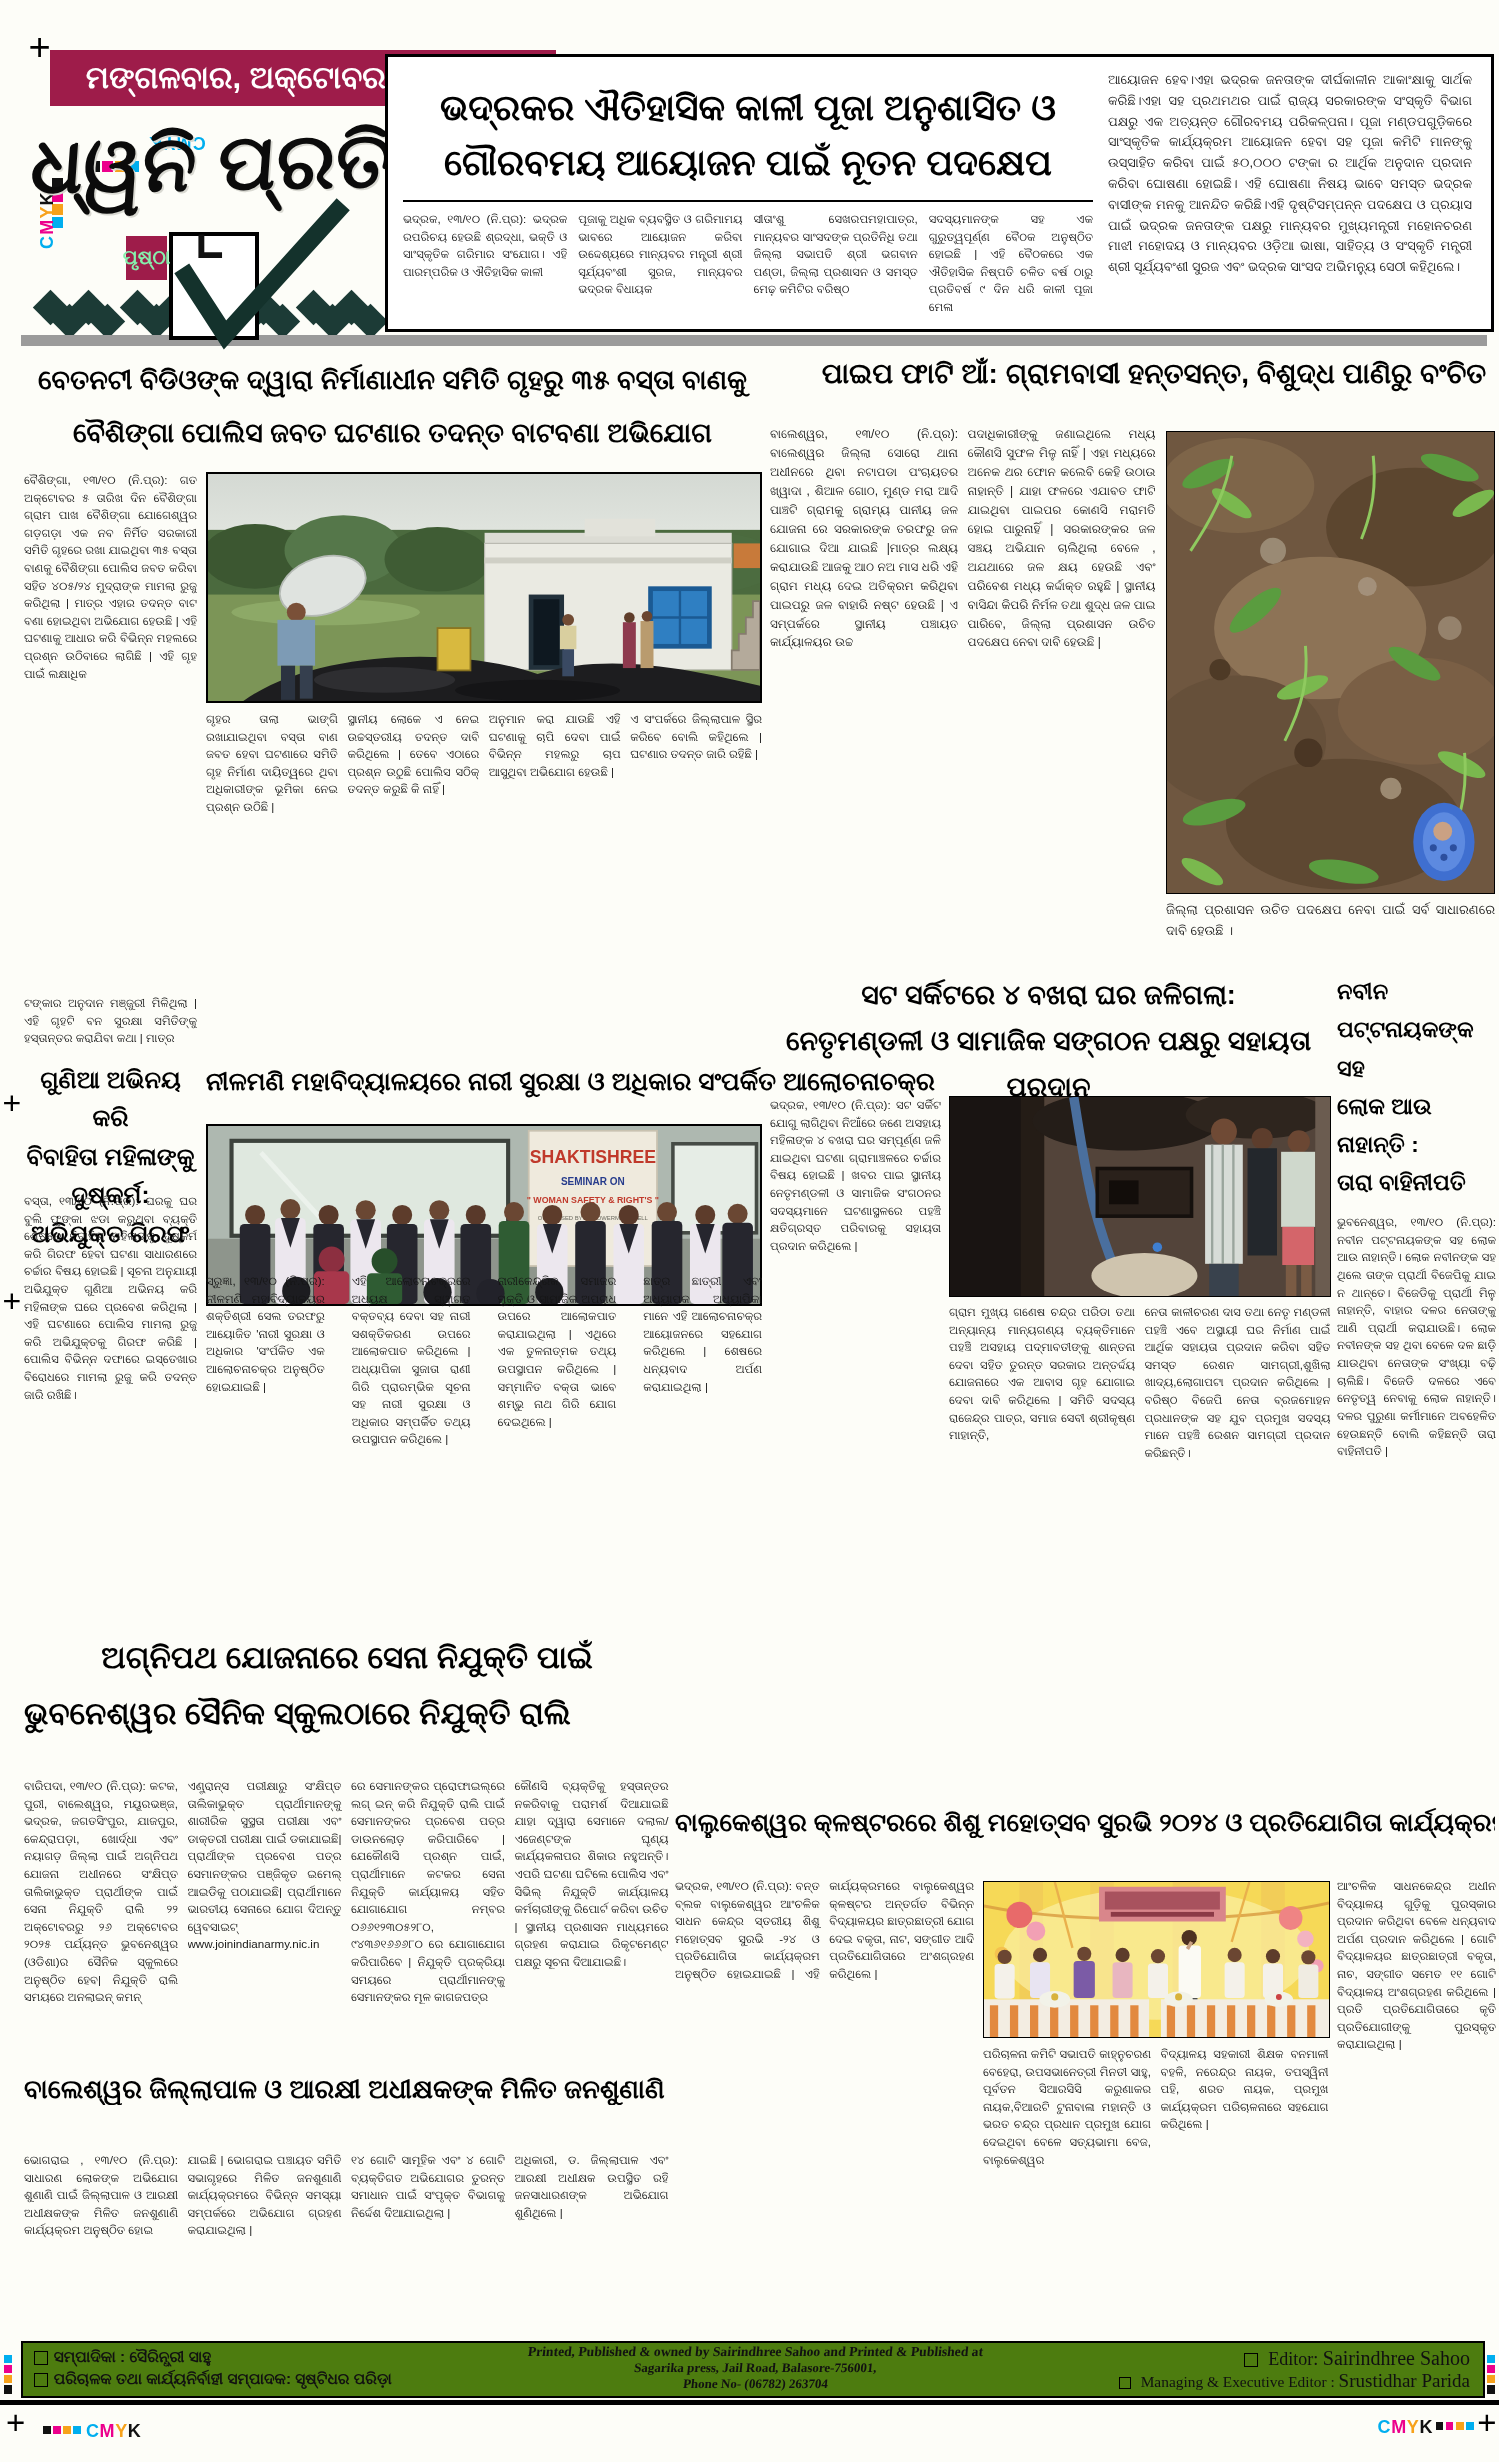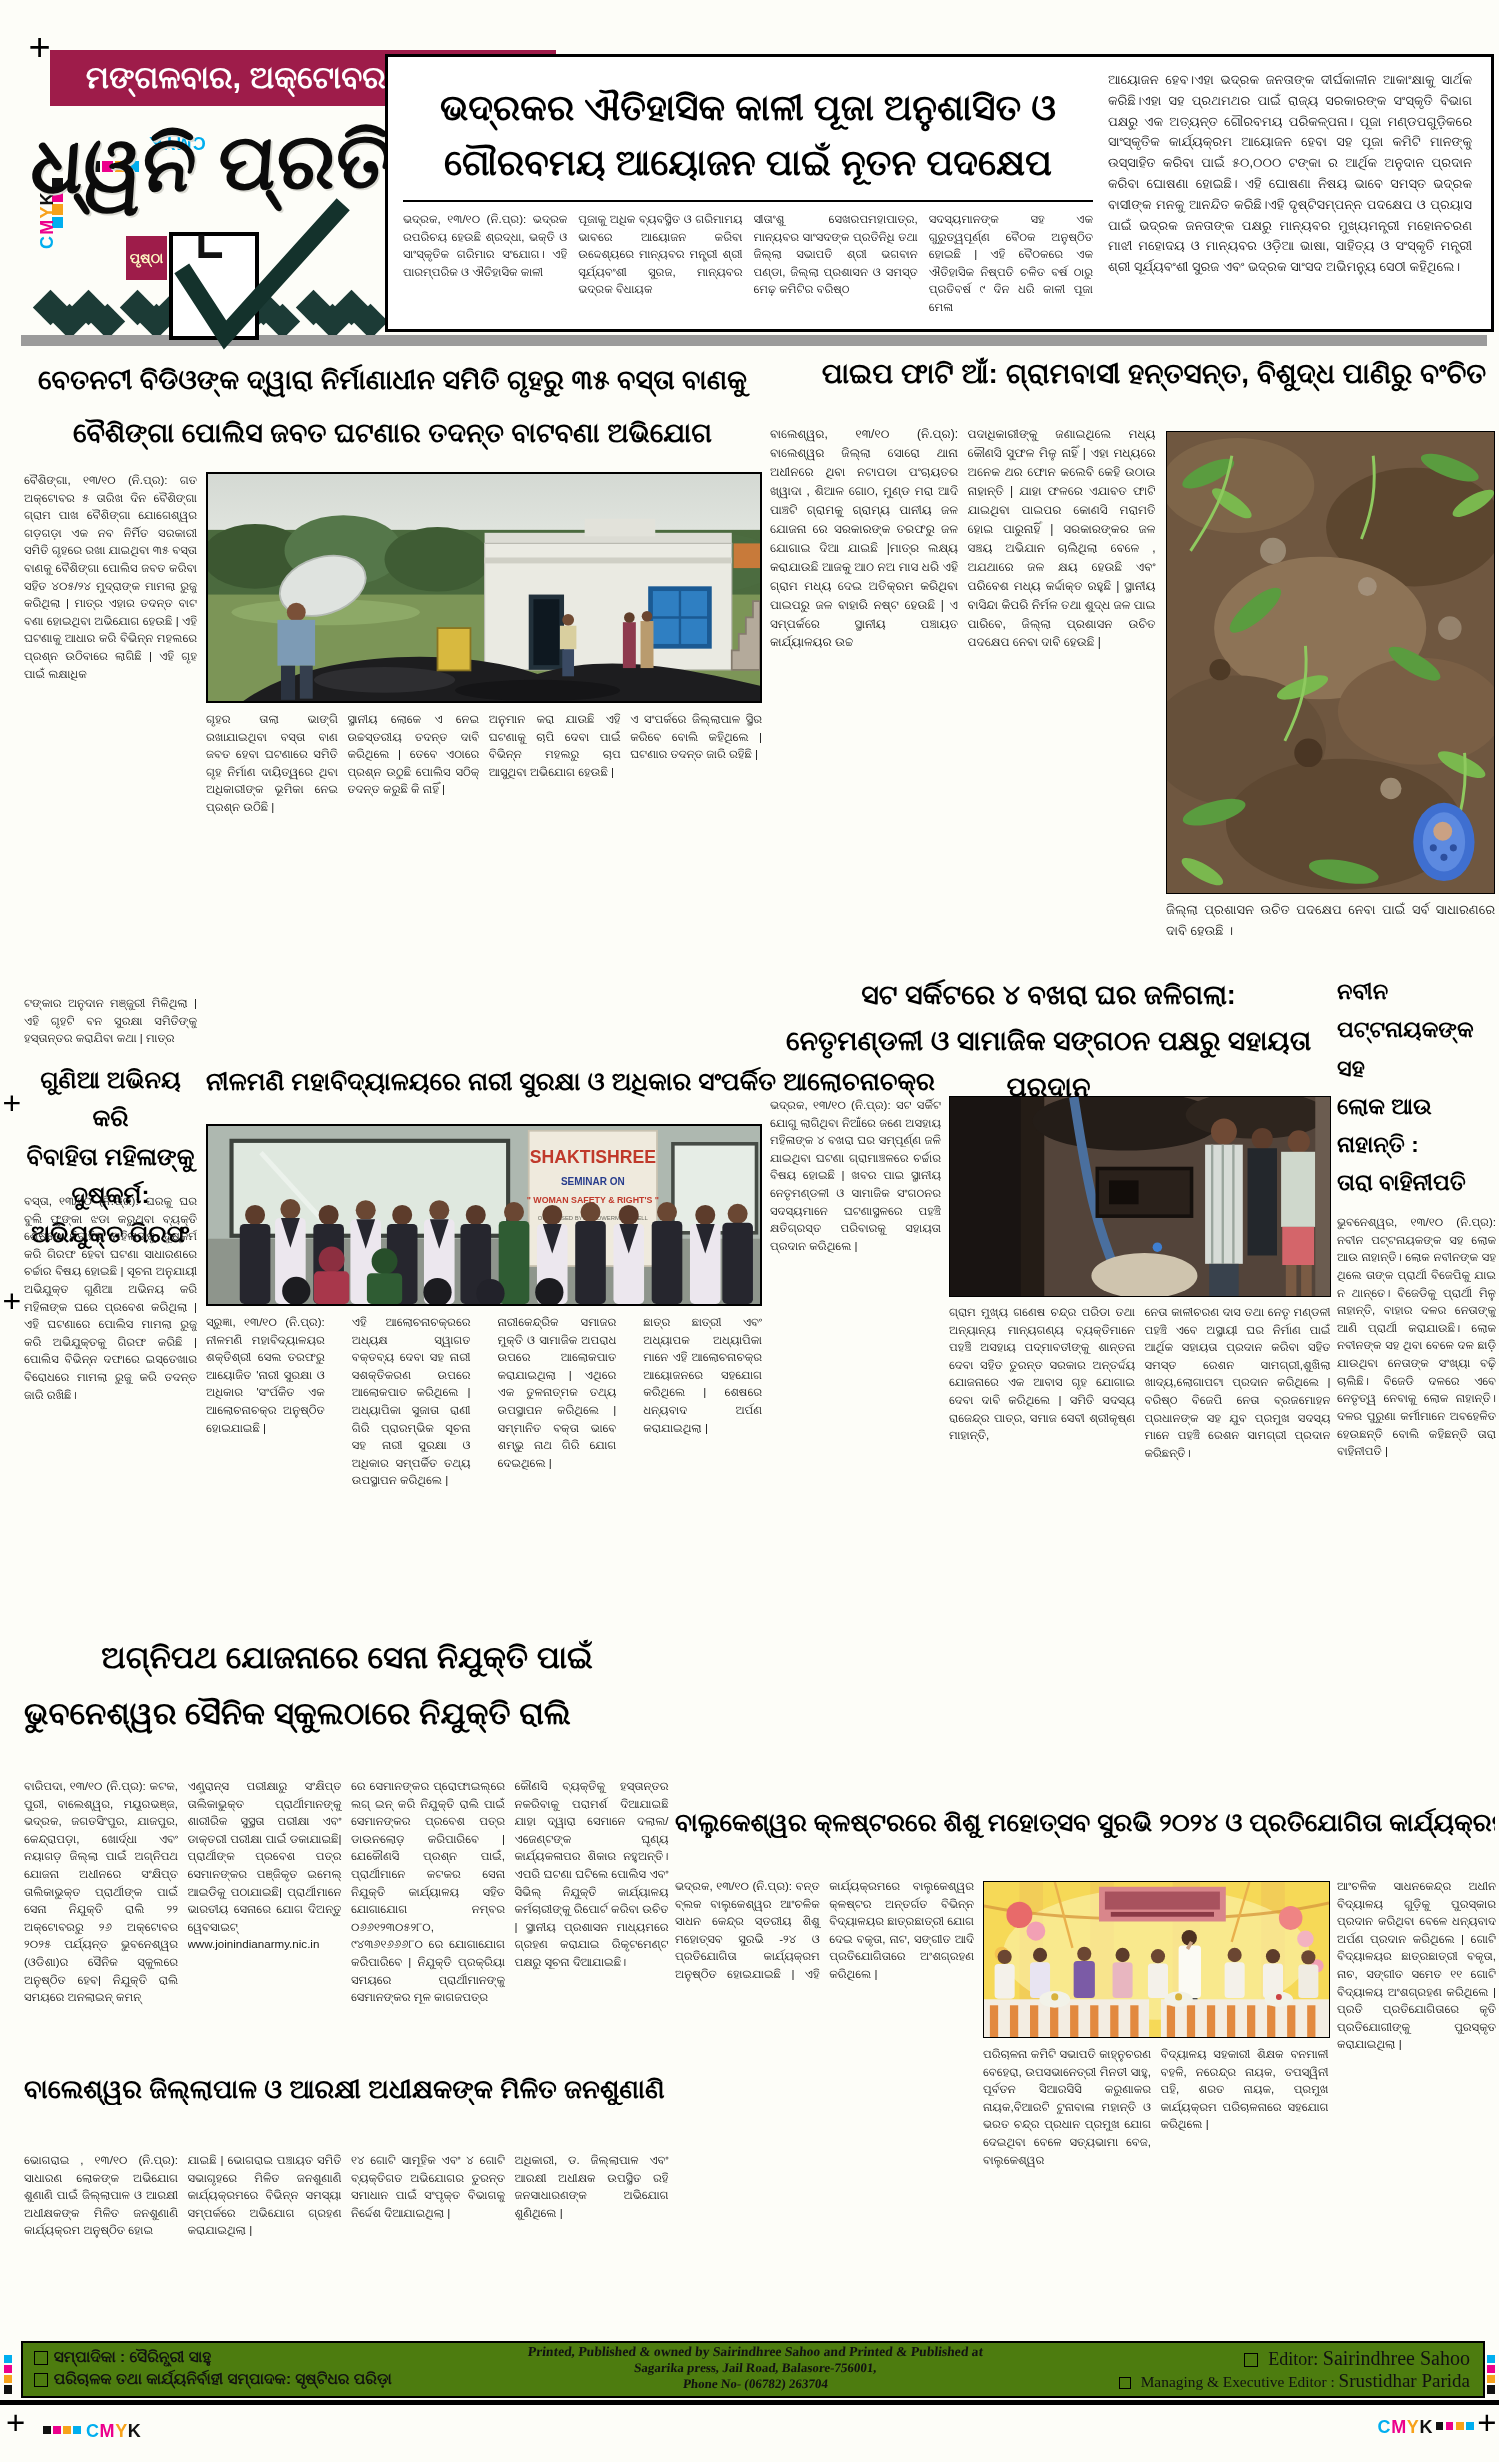--- a/index.html
+++ b/index.html
@@ -50,21 +50,21 @@
 
   <div class="abs maroon" style="left:50px;top:50px;width:506px;height:56px;display:flex;align-items:center;justify-content:center;">
     <span style="color:#fff;font-size:31px;font-weight:800;">ମଙ୍ଗଳବାର, ଅକ୍ଟୋବର ୧୪, ୨୦୨୫</span>
   </div>
 
   <div class="abs" style="left:31px;top:118px;width:355px;height:178px;">
     <div style="font-size:78px;font-weight:900;color:#0b0b0b;transform:skewX(-5deg) rotate(-1deg);white-space:nowrap;text-shadow:1.8px 1.8px 0 #d9d9d2;">ଧ୍ୱନି ପ୍ରତିଧ୍ୱନି</div>
   </div>
 
   <div class="abs maroon" style="left:126px;top:236px;width:41px;height:44px;display:flex;align-items:center;justify-content:center;z-index:3;">
-    <span style="color:#fef9c3;font-size:14px;font-weight:700;">ପୃଷ୍ଠା</span>
+    <span style="color:#86efac;font-size:20px;font-weight:700;font-family:Liberation Mono, monospace;">ପୃଷ୍ଠା</span>
   </div>
   <div class="abs" style="left:169px;top:232px;width:82px;height:100px;border:4.1px solid #000;background:#fff;z-index:2;"></div>
   <svg class="abs" style="left:160px;top:178px;z-index:4;" width="195" height="172" viewBox="0 0 330 290">
     <polyline points="45,165 110,265 300,55" fill="none" stroke="#14322c" stroke-width="30" stroke-linecap="square"></polyline>
     <polyline points="70,95 70,130 105,130" fill="none" stroke="#111" stroke-width="10"></polyline>
   </svg>
 
   <div class="abs" style="left:33px;top:294px;width:355px;height:46px;">
     <div class="diamond" style="left:4.7px;top:1.2px;"></div>
       <div class="diamond" style="left:24px;top:15.4px;"></div>
@@ -277,21 +277,21 @@
           <rect x="180" y="245" width="60" height="55" rx="8" fill="#a8374b"></rect>
         <circle cx="300" cy="228" r="22" fill="#274e2a"></circle>
           <rect x="270" y="248" width="60" height="52" rx="8" fill="#2f5c33"></rect>
         <circle cx="150" cy="278" r="24" fill="#1c1c20"></circle>
           <circle cx="390" cy="280" r="24" fill="#1c1c20"></circle>
         <circle cx="480" cy="282" r="24" fill="#22222a"></circle>
           <circle cx="580" cy="280" r="24" fill="#1c1c20"></circle>
       </g>
     </svg>
   </div>
-  <div class="abs cols" style="left:206px;top:1313px;width:556px;height:447px;gap:27px;">
+  <div class="abs cols" style="left:206px;top:1272px;width:556px;height:447px;gap:27px;">
     <div class="body-txt" style="width:132px;height:447px;">ସ୍ରୁଜ୍ଞା, ୧୩/୧୦ (ନି.ପ୍ର): ନୀଳମଣି ମହାବିଦ୍ୟାଳୟର ଶକ୍ତିଶ୍ରୀ ସେଲ ତରଫରୁ ଆୟୋଜିତ 'ନାରୀ ସୁରକ୍ଷା ଓ ଅଧିକାର 'ସଂର୍ପକିତ ଏକ ଆଲୋଚନାଚକ୍ର ଅନୁଷ୍ଠିତ ହୋଇଯାଇଛି |</div>
     <div class="body-txt" style="width:132px;height:447px;">ଏହି ଆଲୋଚନାଚକ୍ରରେ ଅଧ୍ୟକ୍ଷ ସ୍ୱାଗତ ବକ୍ତବ୍ୟ ଦେବା ସହ ନାରୀ ସଶକ୍ତିକରଣ ଉପରେ ଆଲୋକପାତ କରିଥିଲେ | ଅଧ୍ୟାପିକା ସୁଜାତା ରାଣୀ ଗିରି ପ୍ରାରମ୍ଭିକ ସୂଚନା ସହ ନାରୀ ସୁରକ୍ଷା ଓ ଅଧିକାର ସମ୍ପର୍କିତ ତଥ୍ୟ ଉପସ୍ଥାପନ କରିଥିଲେ |</div>
     <div class="body-txt" style="width:132px;height:447px;">ନାରୀକେନ୍ଦ୍ରିକ ସମାଜର ମୁକ୍ତି ଓ ସାମାଜିକ ଅପରାଧ ଉପରେ ଆଲୋକପାତ କରାଯାଇଥିଲା | ଏଥିରେ ଏକ ତୁଳନାତ୍ମକ ତଥ୍ୟ ଉପସ୍ଥାପନ କରିଥିଲେ | ସମ୍ମାନିତ ବକ୍ତା ଭାବେ ଶମ୍ଭୁ ନାଥ ଗିରି ଯୋଗ ଦେଇଥିଲେ |</div>
     <div class="body-txt" style="width:132px;height:447px;">ଛାତ୍ର ଛାତ୍ରୀ ଏବଂ ଅଧ୍ୟାପକ ଅଧ୍ୟାପିକା ମାନେ ଏହି ଆଲୋଚନାଚକ୍ର ଆୟୋଜନରେ ସହଯୋଗ କରିଥିଲେ | ଶେଷରେ ଧନ୍ୟବାଦ ଅର୍ପଣ କରାଯାଇଥିଲା |</div>
   </div>
 
   <div class="abs hl" style="left:770px;top:973px;width:557px;font-size:27px;line-height:1.7;">
     <div>ସଟ ସର୍କିଟରେ ୪ ବଖରା ଘର ଜଳିଗଲା:</div>
     <div>ନେତୃମଣ୍ଡଳୀ ଓ ସାମାଜିକ ସଙ୍ଗଠନ ପକ୍ଷରୁ ସହାୟତା ପ୍ରଦାନ</div>
   </div>

